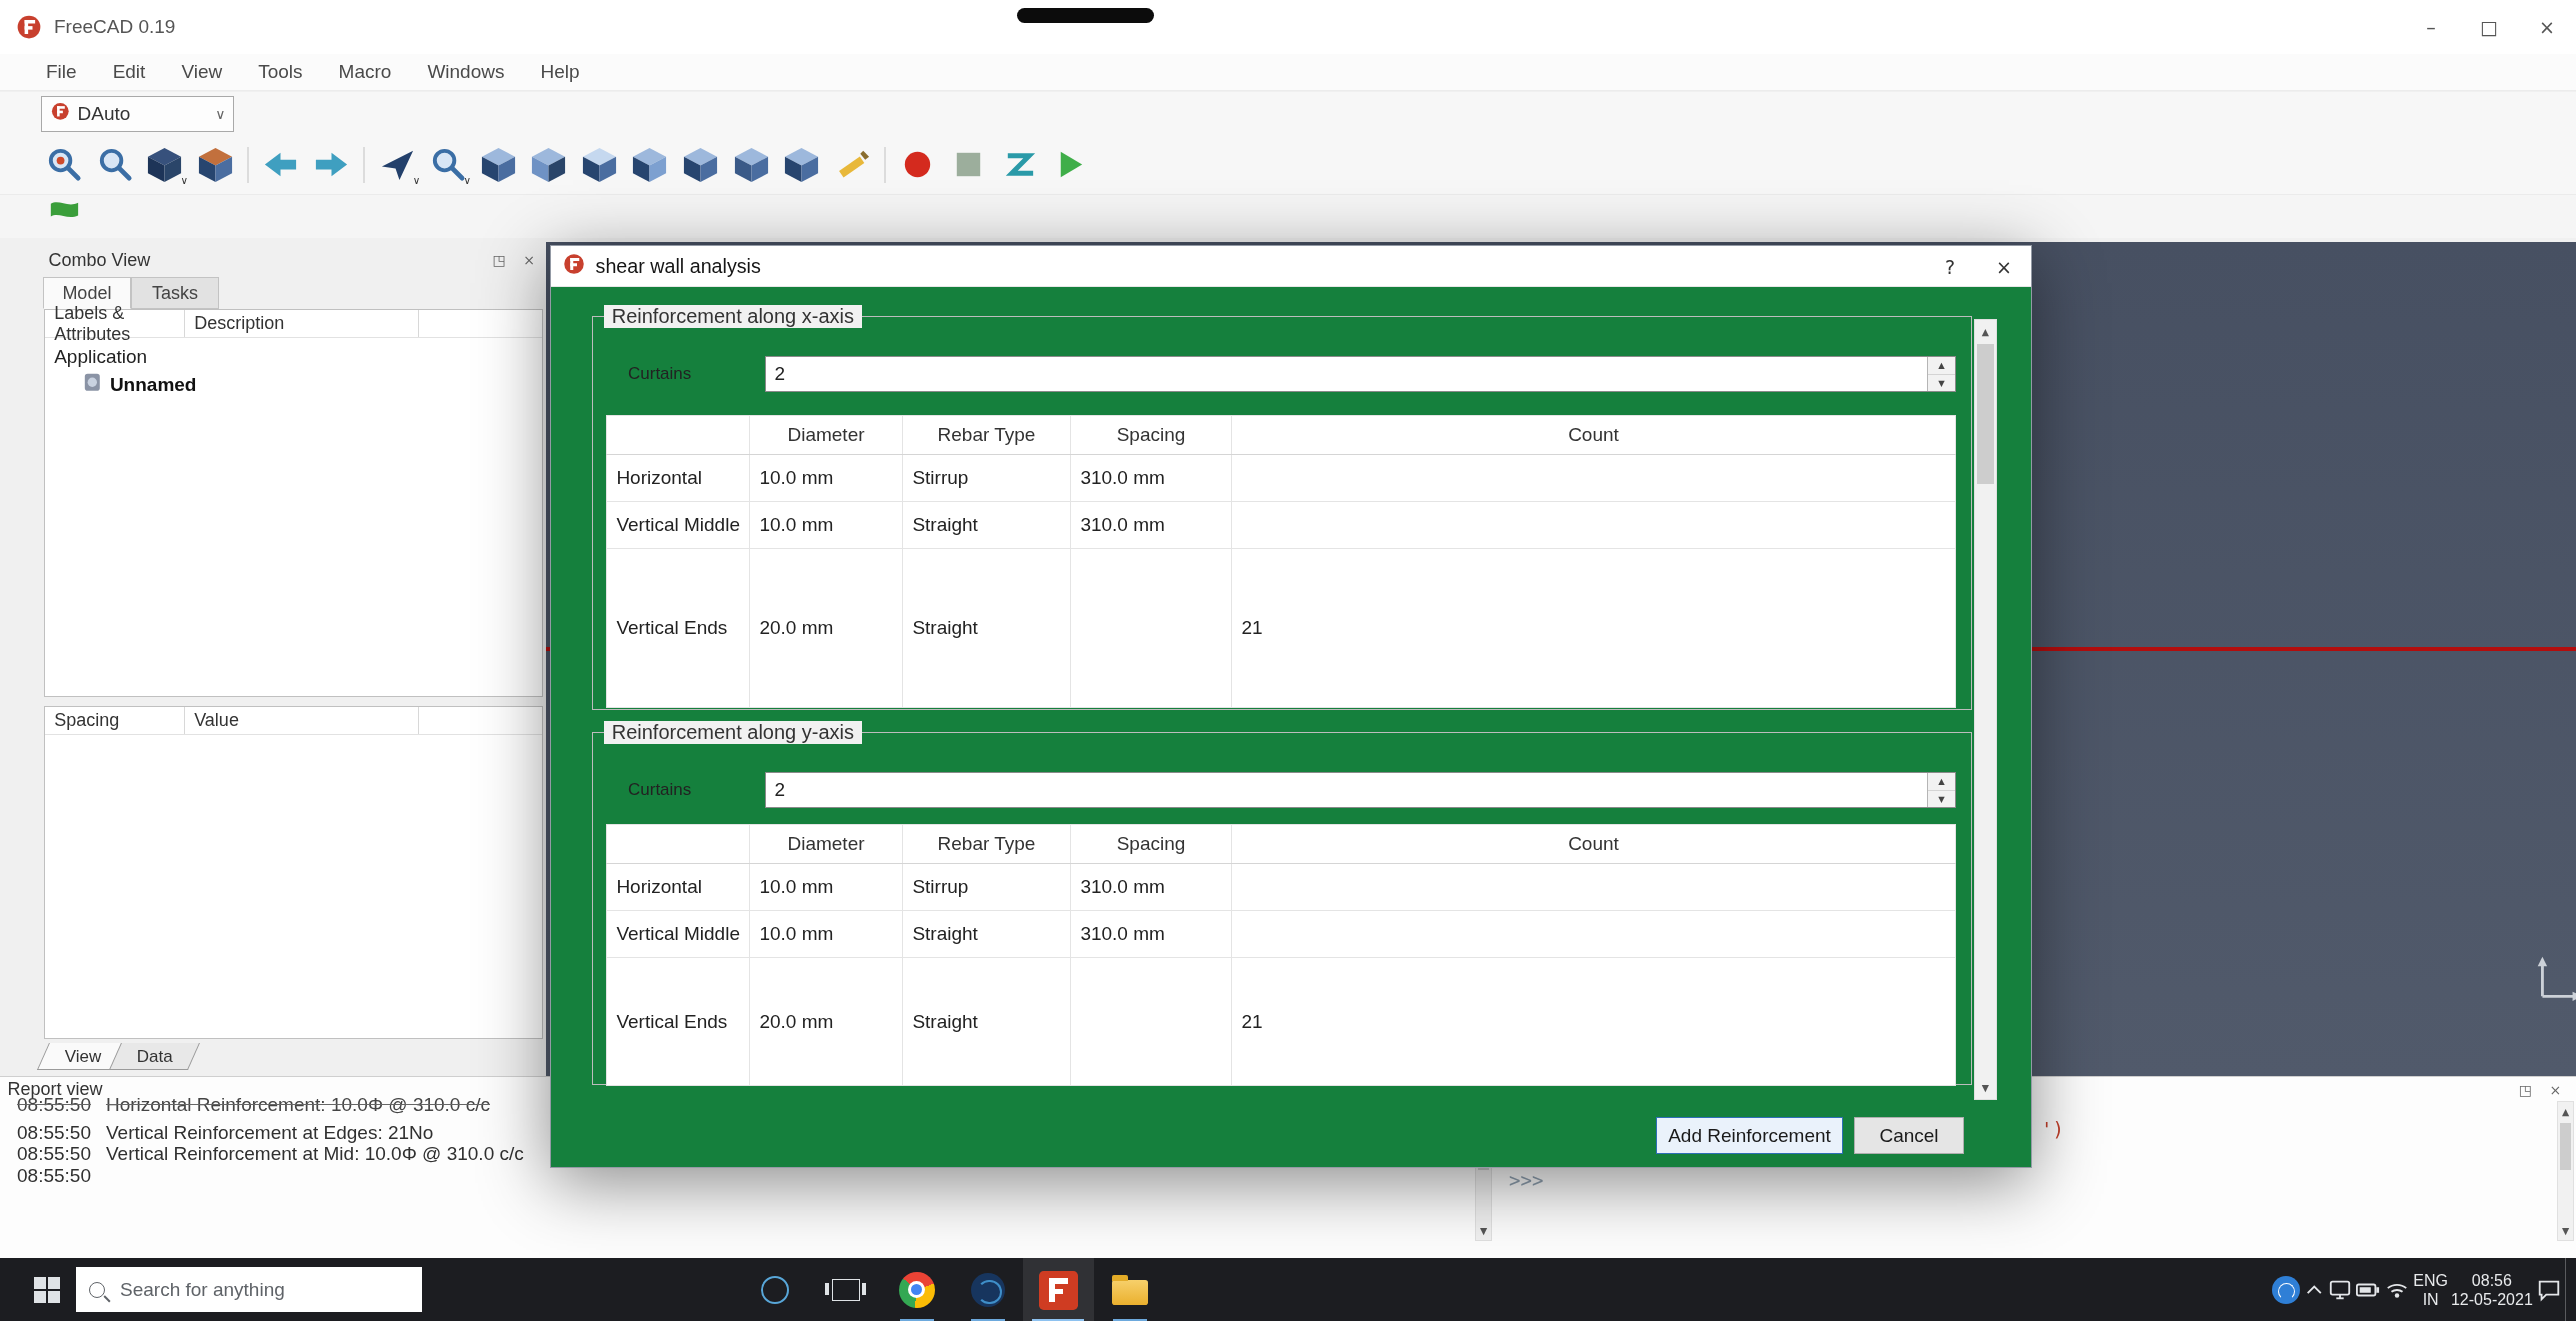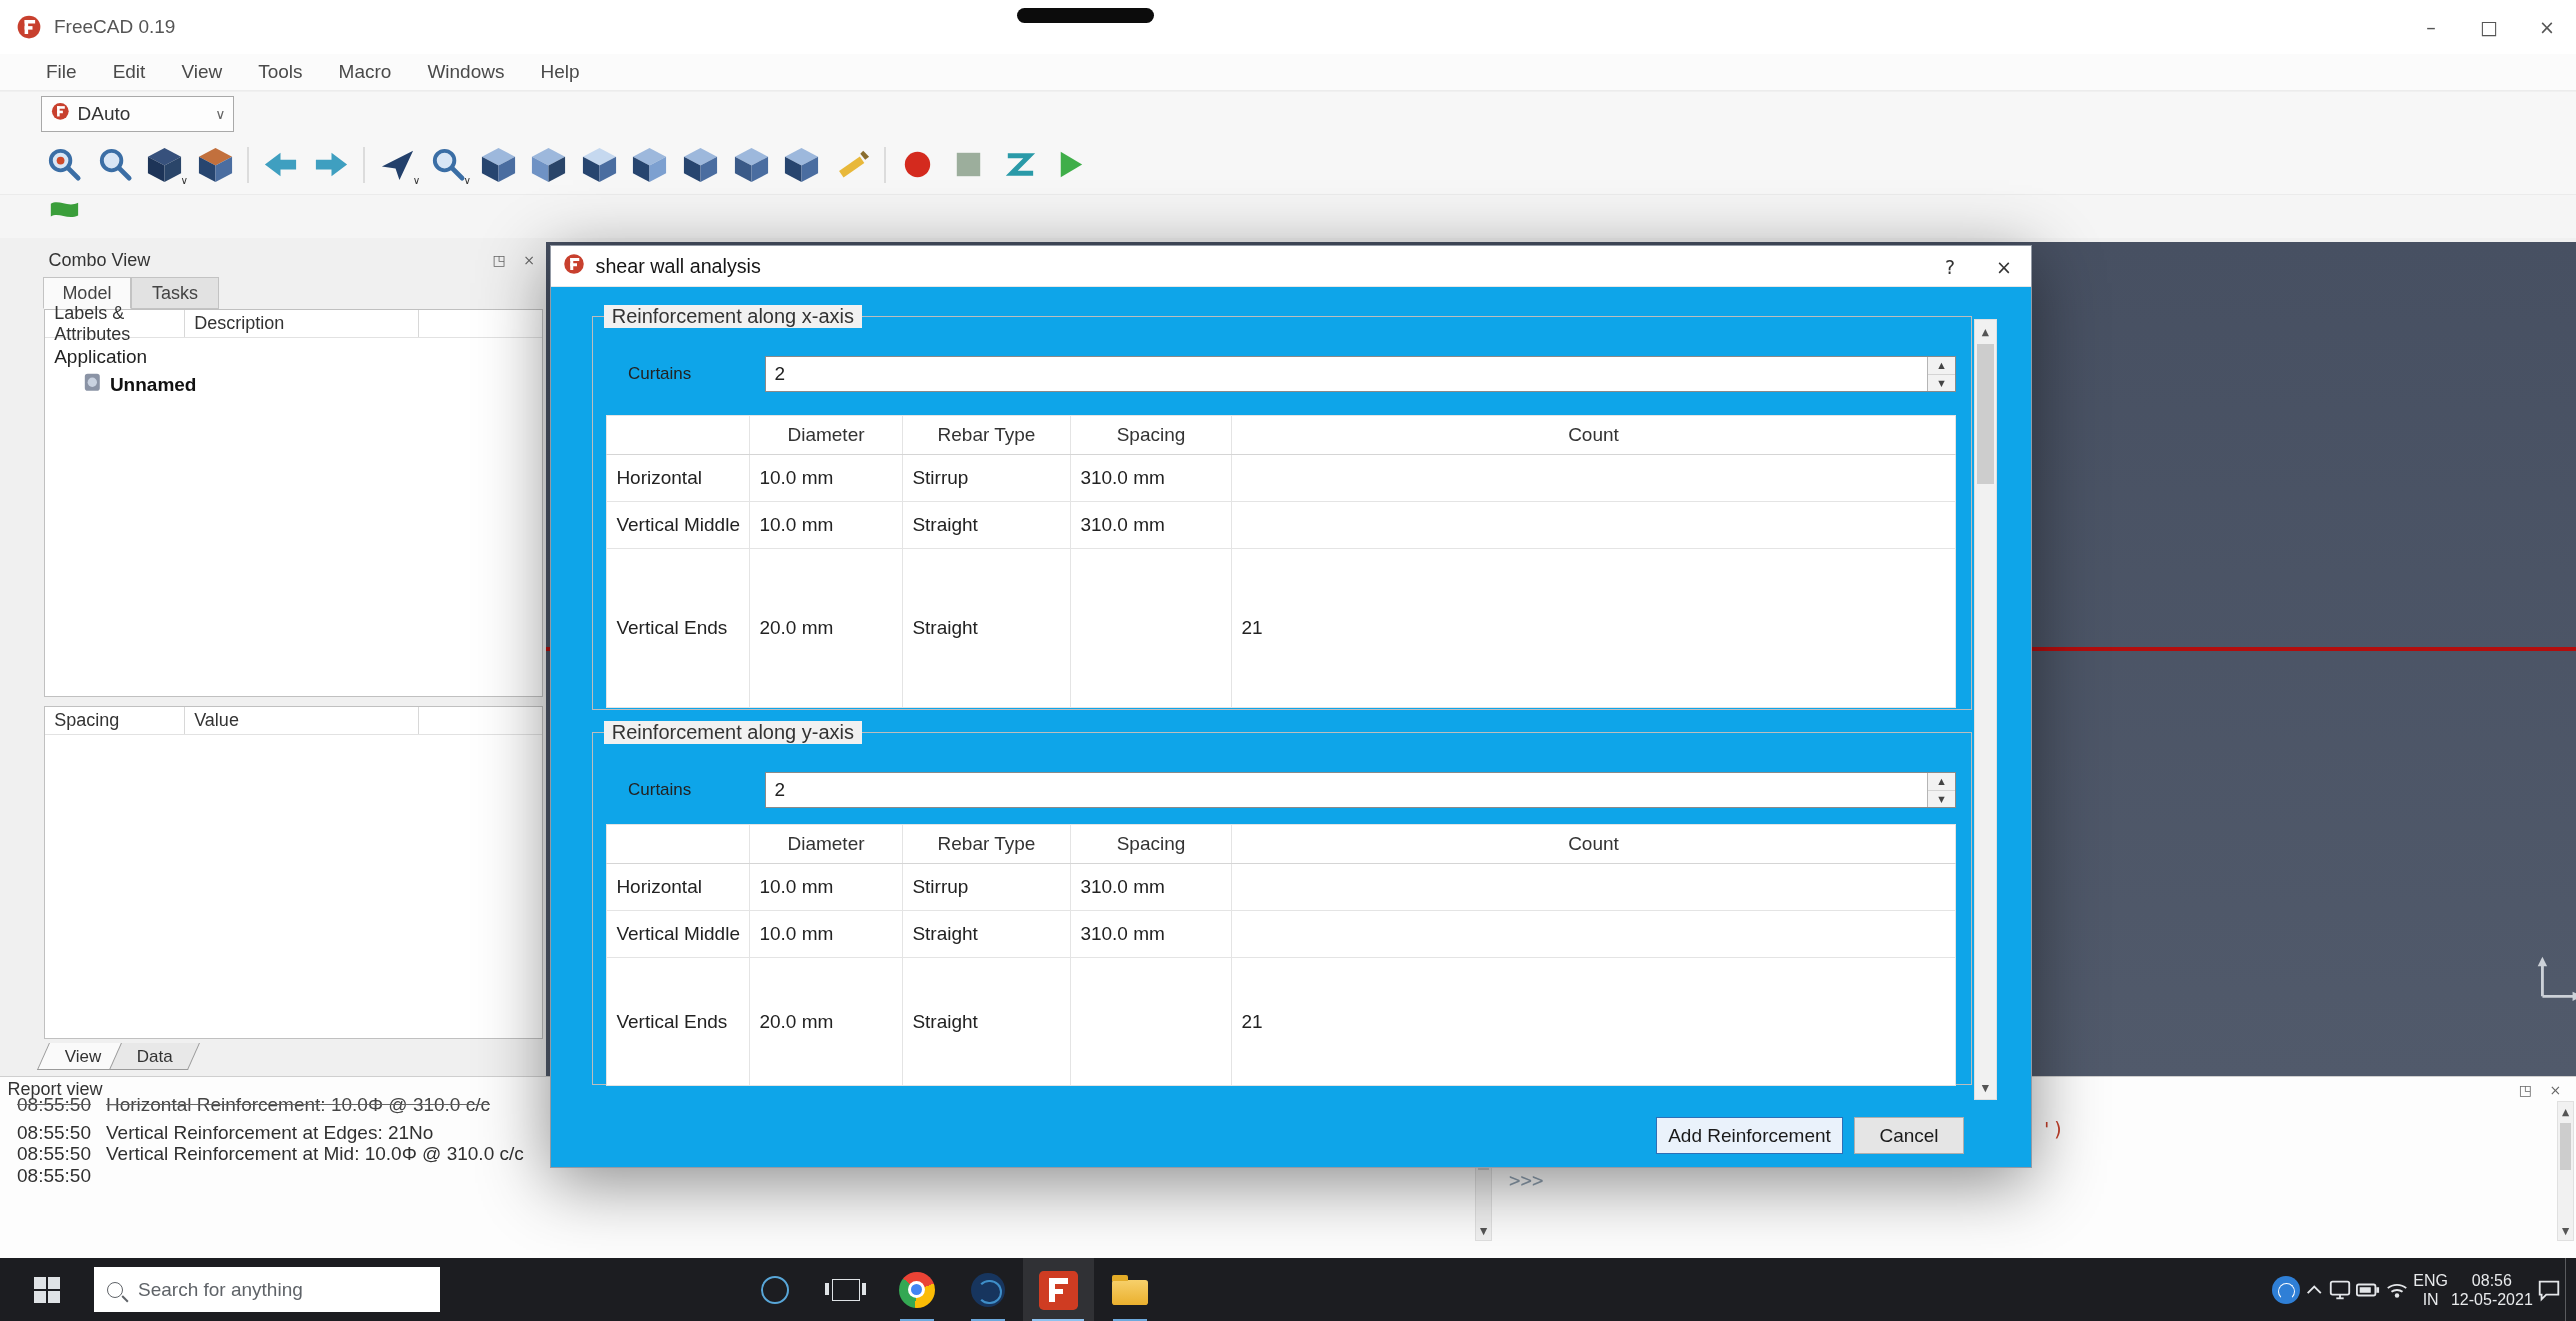--- a/index.html
+++ b/index.html
@@ -65,21 +65,21 @@
   .struck { text-decoration:line-through; text-decoration-color:#666; color:#444; }
   .con-line { position:absolute; font-family:"DejaVu Sans Mono",monospace; font-size:19px; white-space:pre; }
   .pyprompt { color:#8fa0b0; }
   .pycode { color:#20317e; }
   .pystr { color:#c2402c; }
   .sb { position:absolute; background:#f1f1f1; border:0.9px solid #e0e0e0; }
   .sb-arrow { position:absolute; left:0; width:100%; height:19px; display:flex; align-items:center; justify-content:center; font-size:9.4px; color:#555; }
   .sb-thumb { position:absolute; left:1.9px; right:1.9px; background:#cdcdcd; }
 
   
-  .dialog { position:absolute; left:550px; top:245px; width:1482px; height:923px; background:#0ea5e9; border:0.9px solid #939aa5; box-shadow:0 15px 66px rgba(0,0,0,0.45); z-index:30; }
+  .dialog { position:absolute; left:550px; top:245px; width:1482px; height:923px; background:#15803d; border:0.9px solid #939aa5; box-shadow:0 15px 66px rgba(0,0,0,0.45); z-index:30; }
   .dlg-titlebar { position:relative; height:41px; background:#ffffff; display:flex; align-items:center; padding-left:11.2px; border-bottom:0.9px solid #e7e7e7; }
   .dlg-title { margin-left:9.4px; font-size:19.7px; color:#151515; }
   .dlg-btn { position:absolute; top:0; width:54px; height:41px; display:flex; align-items:center; justify-content:center; font-size:19px; color:#333; }
   .group { position:absolute; border:0.9px solid #bdbdbd; }
   .group-title { position:absolute; top:-12px; left:11.2px; background:#f1f1f1; padding:0 7.5px; font-size:20px; color:#333; white-space:nowrap; }
   .curtains-label { position:absolute; left:35px; top:47px; font-size:17px; color:#222; }
   .spinbox { position:absolute; background:#fff; border:0.9px solid #8a8a8a; display:flex; align-items:stretch; }
   .spin-val { flex:1; padding-left:8.4px; font-size:19px; display:flex; align-items:center; }
   .spin-btns { width:28px; display:flex; flex-direction:column; border-left:0.9px solid #b5b5b5; }
   .spin-b { flex:1; display:flex; align-items:center; justify-content:center; font-size:8.4px; color:#444; background:#f2f2f2; }
@@ -88,21 +88,21 @@
   .rtable th, .rtable td { border:0.9px solid #e4e4e4; font-weight:normal; font-size:19px; color:#222; padding:0 9.4px; text-align:left; vertical-align:middle; white-space:nowrap; overflow:hidden; }
   .rtable th { text-align:center; color:#333; border-bottom:0.9px solid #d5d5d5; }
   .btn { position:absolute; display:flex; align-items:center; justify-content:center; font-size:19px; height:37px; background:#e5e5e5; border:0.9px solid #aeaeae; color:#1a1a1a; }
   .btn.primary { background:#eaf2fb; border:1.9px solid #2e6fb7; }
 
   
   .taskbar { position:absolute; left:0; top:1258px; width:2576px; height:64px; background:#1c1d21; z-index:50; display:flex; align-items:center; }
   .tb-start { width:94px; height:64px; display:flex; align-items:center; justify-content:center; }
   .win-logo { display:grid; grid-template-columns:12px 12px; gap:2.8px; }
   .win-logo i { width:12px; height:12px; background:#dfe3e6; display:block; }
-  .tb-search { position:absolute; left:94px; top:9.4px; width:346px; height:45px; background:#ffffff; display:flex; align-items:center; padding:16px 13px; }
+  .tb-search { position:absolute; left:76px; top:9.4px; width:346px; height:45px; background:#ffffff; display:flex; align-items:center; padding:16px 13px; }
   .search-glyph { width:16px; height:16px; border:1.9px solid #5f6368; border-radius:50%; position:relative; flex:none; }
   .search-glyph::after { content:""; position:absolute; width:8.4px; height:1.9px; background:#5f6368; transform:rotate(45deg); right:-7.5px; bottom:-2.8px; }
   .tb-search input { border:none; outline:none; background:transparent; font-family:"Liberation Sans",sans-serif; font-size:19px; color:#444; margin-left:15px; width:100%; }
   .tb-search input::placeholder { color:#5f6368; opacity:1; }
   .tb-icons { position:absolute; left:739px; top:0; height:64px; display:flex; }
   .tb-ic { width:71px; height:64px; display:flex; align-items:center; justify-content:center; position:relative; }
   .runbar { position:absolute; bottom:0; left:19px; width:34px; height:2.8px; background:#6da9dd; }
   .tb-ic.active { background:rgba(255,255,255,0.09); }
   .tb-ic.active .runbar { left:9.4px; width:52px; background:#8ec2f0; }
   .cortana-ring { width:28px; height:28px; border:2.8px solid #58a6d8; border-radius:50%; }

